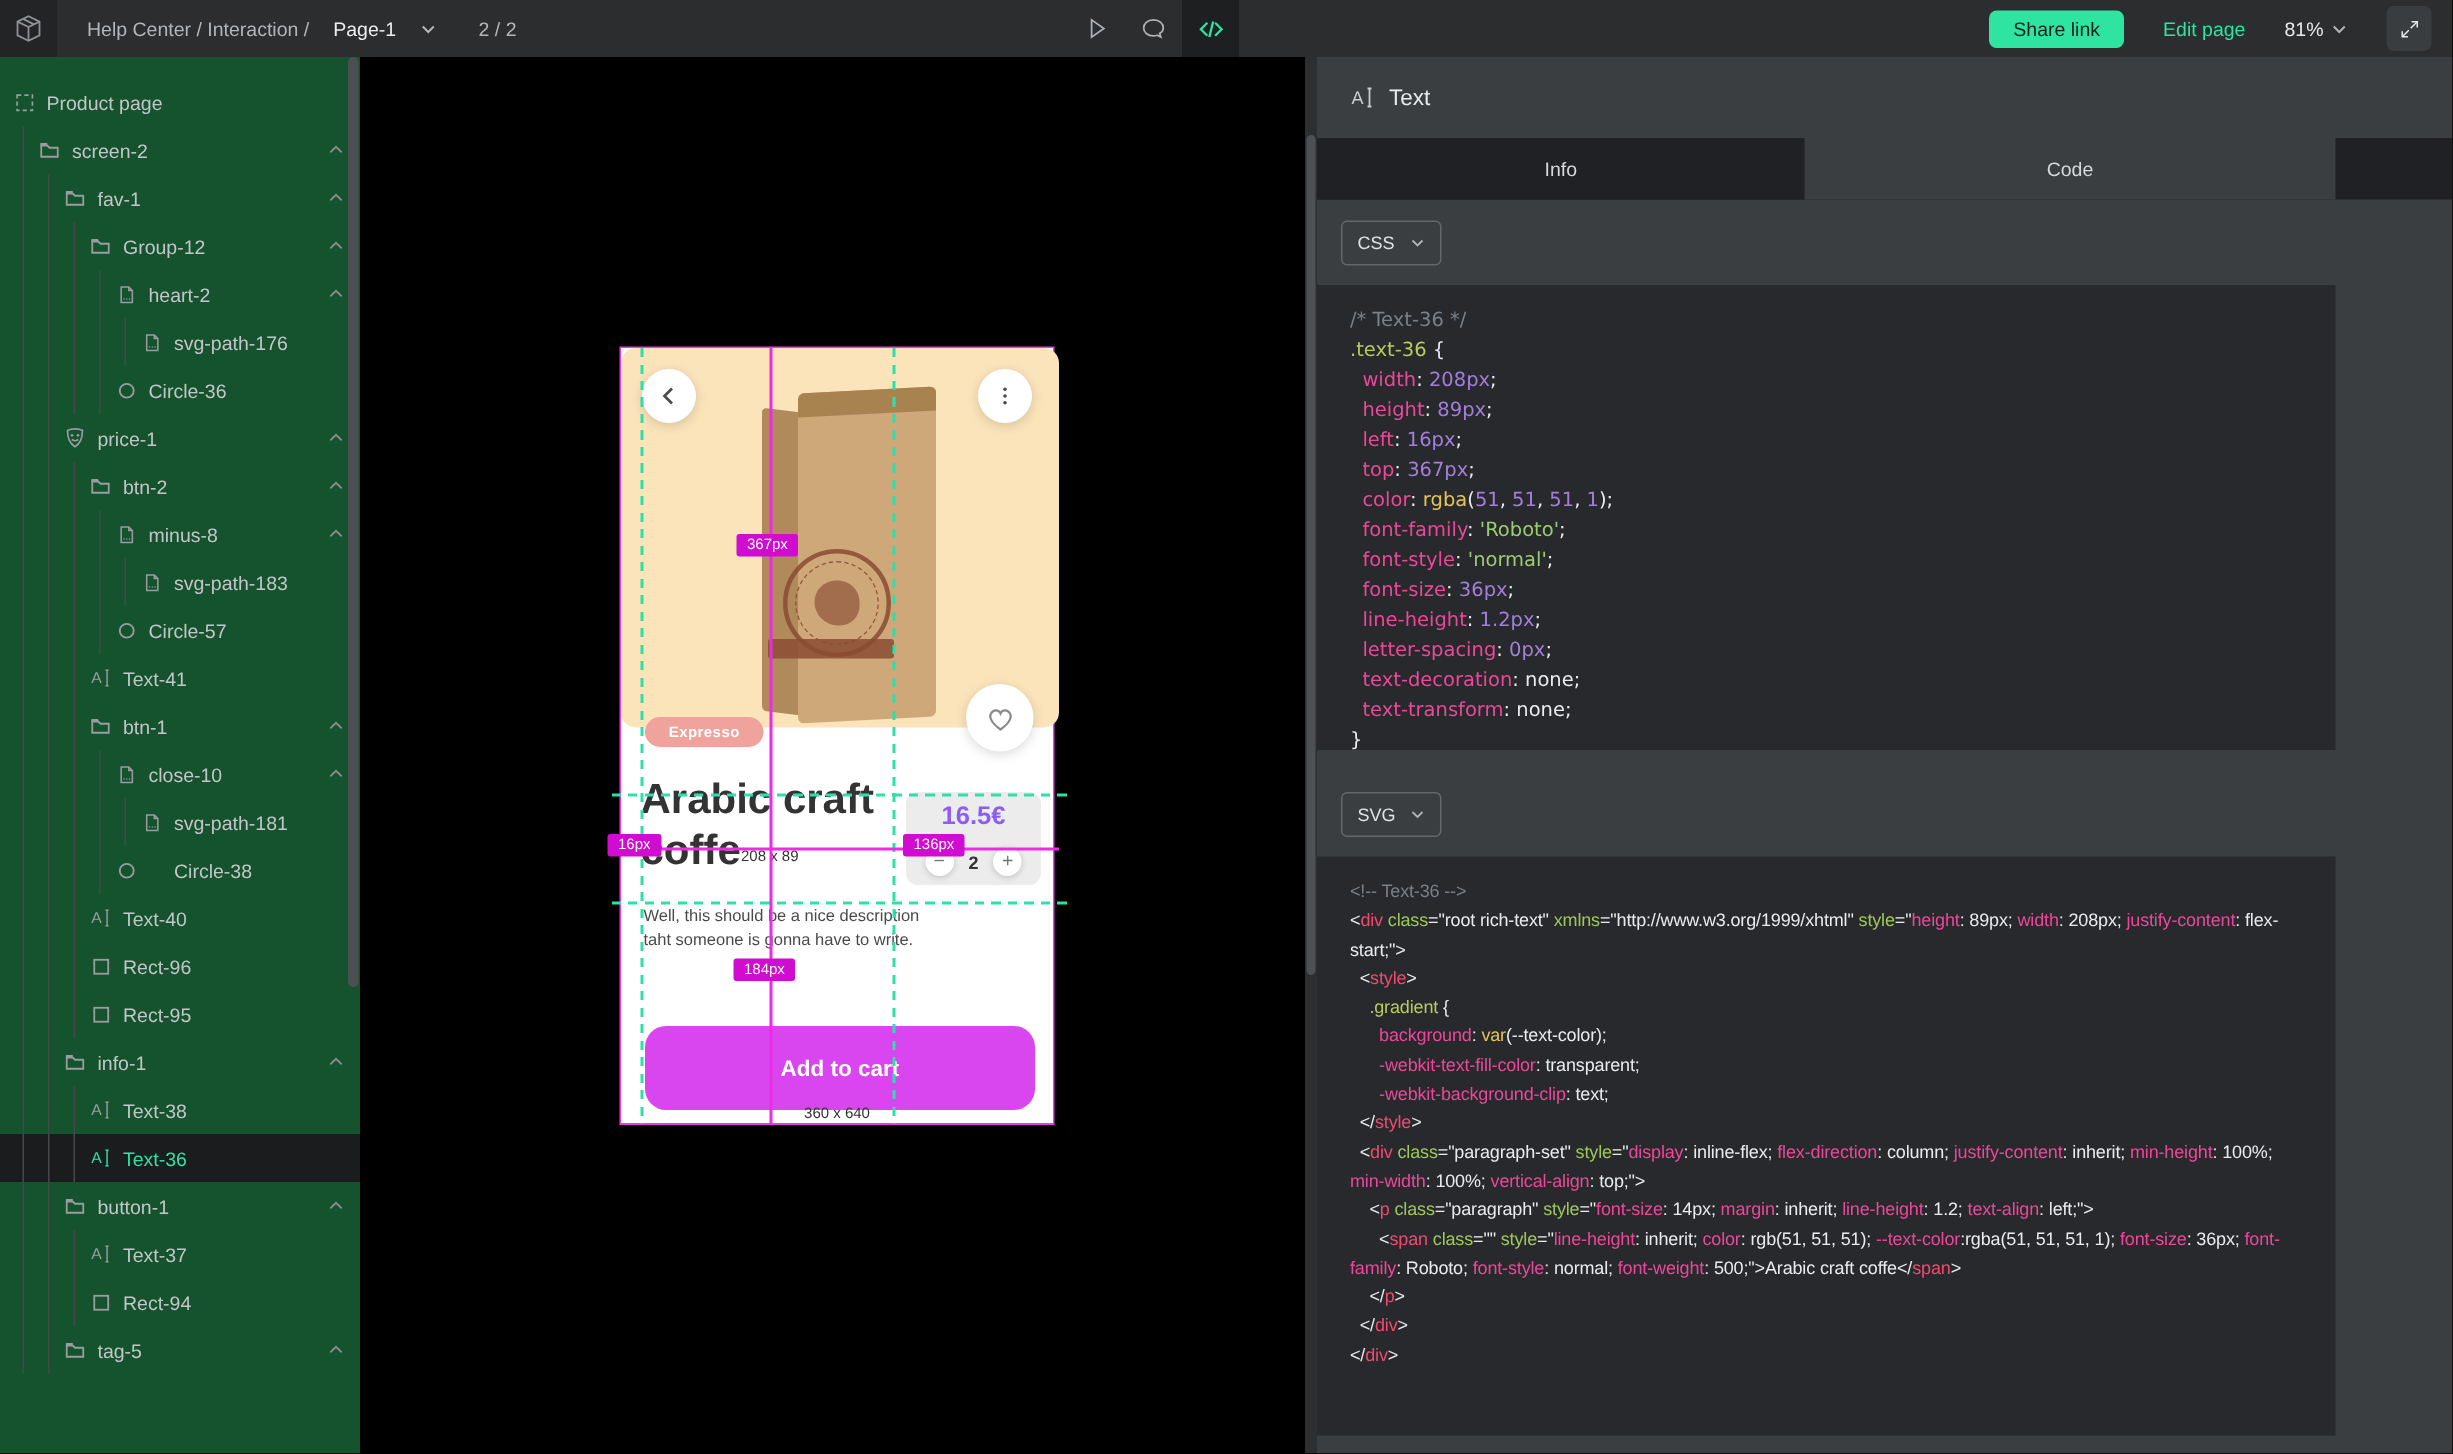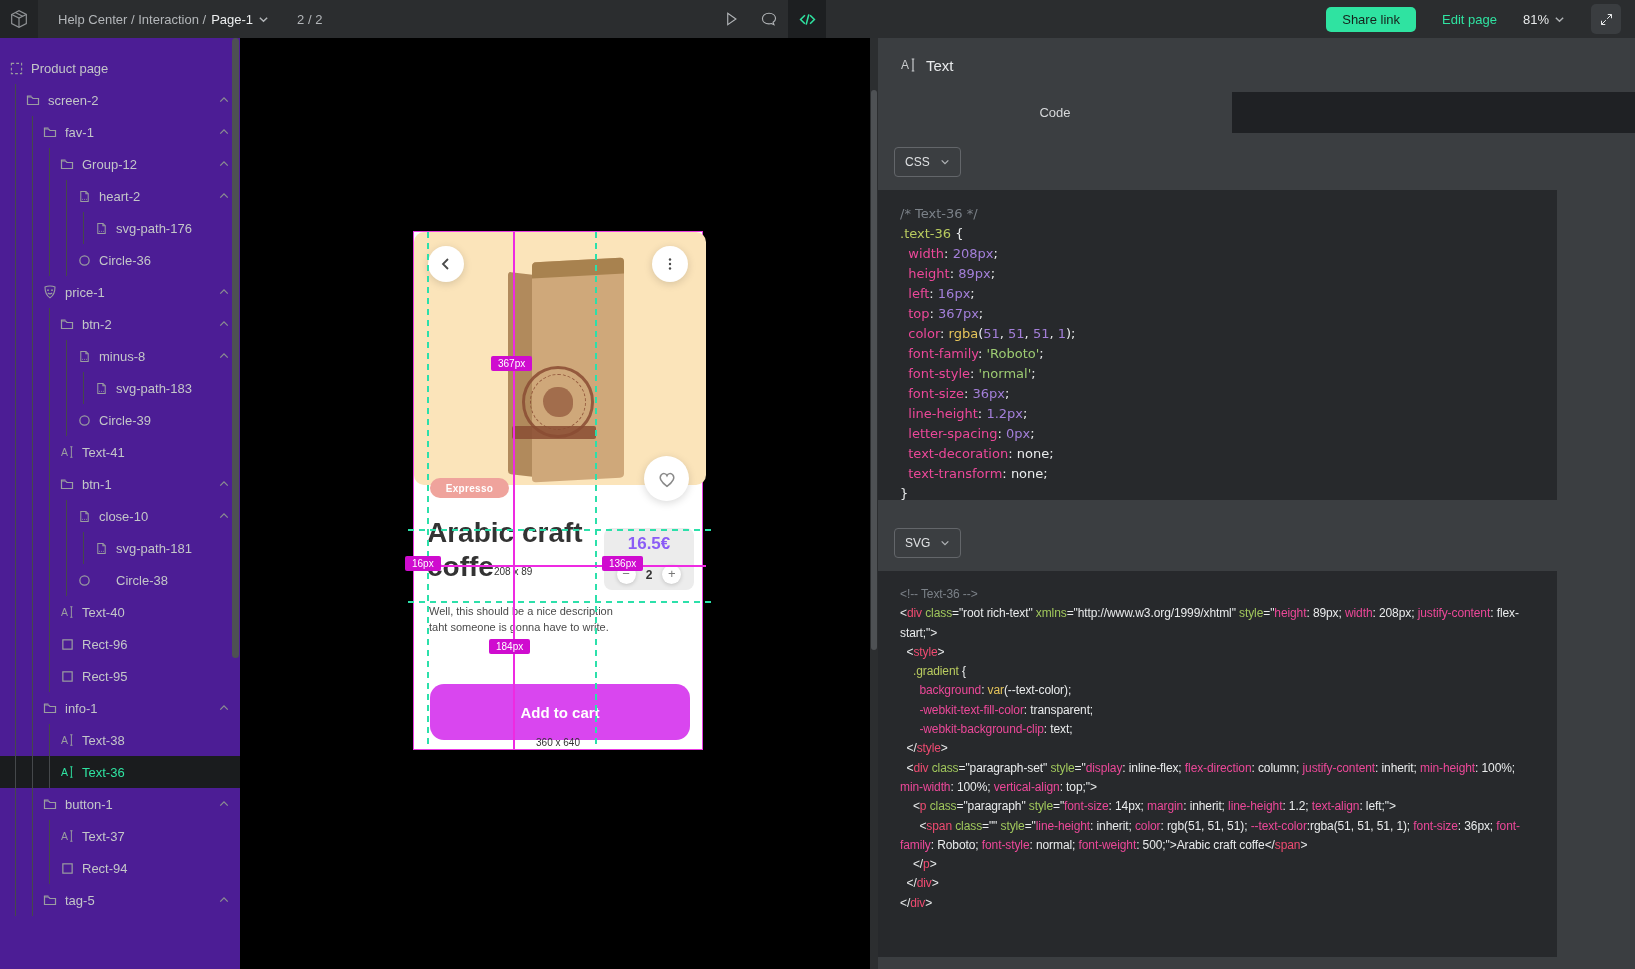--- a/index.html
+++ b/index.html
@@ -3,39 +3,39 @@
 <meta charset="utf-8">
 <style>
   html,body{margin:0;padding:0;background:#000;}
   body{width:1635px;height:969px;overflow:hidden;font-family:"Liberation Sans",sans-serif;position:relative;}
   #app{position:absolute;inset:0;}
 
   
   #topbar{position:absolute;left:0;top:0;width:1635px;height:38px;background:#2b2d2f;display:flex;align-items:center;z-index:30;}
   .logo{width:38px;height:38px;background:#222426;display:flex;align-items:center;justify-content:center;flex:0 0 auto;}
   .logo svg{stroke:#8e9194;fill:none;stroke-width:1.3;}
-  .crumbs{margin-left:20px;display:flex;align-items:center;gap:5px;font-size:13px;color:#b3b6b9;}
+  .crumbs{margin-left:20px;display:flex;align-items:center;gap:16px;font-size:13px;color:#b3b6b9;}
   .crumbs .page{color:#eceeef;}
   .crumbs .chev svg{stroke:#b3b6b9;fill:none;stroke-width:1.5;display:block;}
   .counter{margin-left:28px;font-size:13px;color:#b3b6b9;}
   .tb-icons{position:absolute;left:712px;top:0;height:38px;display:flex;align-items:center;}
   .tb-ic{width:38px;height:38px;display:flex;align-items:center;justify-content:center;}
   .tb-ic svg{stroke:#b0b3b6;fill:none;stroke-width:1.4;}
   .tb-ic.active{background:#1d1f21;}
   .tb-ic.active svg{stroke:#2fe3a1;stroke-width:1.8;}
   .tb-right{position:absolute;right:14px;top:0;height:38px;display:flex;align-items:center;gap:26px;}
   .share-btn{background:#2fe3a1;color:#16211c;font-size:13px;padding:5px 16px;border-radius:5px;border:none;font-family:inherit;cursor:pointer;}
   .edit-link{color:#2fe3a1;font-size:13px;}
   .zoom-ctl{display:flex;align-items:center;gap:5px;color:#e7e9ea;font-size:13px;}
   .zoom-ctl svg{stroke:#b0b3b6;fill:none;stroke-width:1.5;}
   .fs-btn{width:30px;height:30px;background:#3a3d40;border-radius:5px;display:flex;align-items:center;justify-content:center;}
   .fs-btn svg{stroke:#e7e9ea;fill:none;stroke-width:1.6;}
 
   
-  #sidebar{position:absolute;left:0;top:38px;width:240px;height:931px;background:#4c1d95;overflow:hidden;z-index:20;}
+  #sidebar{position:absolute;left:0;top:38px;width:240px;height:931px;background:#14532d;overflow:hidden;z-index:20;}
   #tree{position:absolute;left:0;top:14px;width:100%;}
   .trow{position:relative;height:32px;display:flex;align-items:center;font-size:13px;color:#c3c6c8;cursor:pointer;}
   .trow.selected{background:#1a1c1e;color:#2fe3a1;}
   .trow.selected .ticon{color:#2fe3a1;}
   .tguide{position:absolute;top:0;bottom:0;width:1px;background:#45484b;}
   .ticon{position:absolute;width:14px;height:14px;color:#9a9da0;display:flex;align-items:center;justify-content:center;}
   .ticon svg{display:block;}
   .tlabel{position:absolute;white-space:nowrap;}
   .texp{position:absolute;right:11px;top:12px;}
   .texp svg{stroke:#8b8e91;fill:none;stroke-width:1.5;display:block;}
@@ -341,21 +341,21 @@
         <div class="trow">
           <div class="tguide" style="left: 15px;"></div>
           <div class="tguide" style="left: 32px;"></div>
           <div class="tguide" style="left: 49px;"></div>
           <div class="tguide" style="left: 66px;"></div>
           <span class="ticon" style="left: 77px;">
             <svg width="13" height="13" viewBox="0 0 14 14" fill="none" stroke="currentColor" stroke-width="1.3">
               <circle cx="7" cy="7" r="5"></circle>
             </svg>
           </span>
-          <span class="tlabel" style="left: 99px;">Circle-39</span>
+          <span class="tlabel" style="left: 99px;">Circle-57</span>
         </div>
         <div class="trow">
           <div class="tguide" style="left: 15px;"></div>
           <div class="tguide" style="left: 32px;"></div>
           <div class="tguide" style="left: 49px;"></div>
           <span class="ticon" style="left: 60px;">
             <svg width="14" height="14" viewBox="0 0 16 16" fill="none" stroke="currentColor" stroke-width="1.1">
               <text x="1" y="12" font-size="12" fill="currentColor" stroke="none" font-family="Liberation Sans,sans-serif">A</text>
               <path d="M13 2 v12 M11.7 2 h2.6 M11.7 14 h2.6"></path>
             </svg>
@@ -628,20 +628,21 @@
     <div class="p-header">
       <span class="ticon">
         <svg width="16" height="16" viewBox="0 0 16 16" fill="none" stroke="currentColor" stroke-width="1.2">
             <text x="1" y="12" font-size="12" fill="currentColor" stroke="none" font-family="Liberation Sans,sans-serif">A</text>
             <path d="M13 2 v12 M11.7 2 h2.6 M11.7 14 h2.6"></path>
           </svg>
       </span>
       <span>Text</span>
     </div>
     <div class="p-tabs">
+      <div class="ptab info">Info</div>
       <div class="ptab code">Code</div>
     </div>
     <div class="dropdown">
       <span>CSS</span>
       <svg width="10" height="10" viewBox="0 0 12 12">
           <polyline points="2,4 6,8 10,4"></polyline>
         </svg>
     </div>
     <div class="code-block" id="css-code">
         <div class="cl"><span class="cm">/* Text-36 */</span></div>

